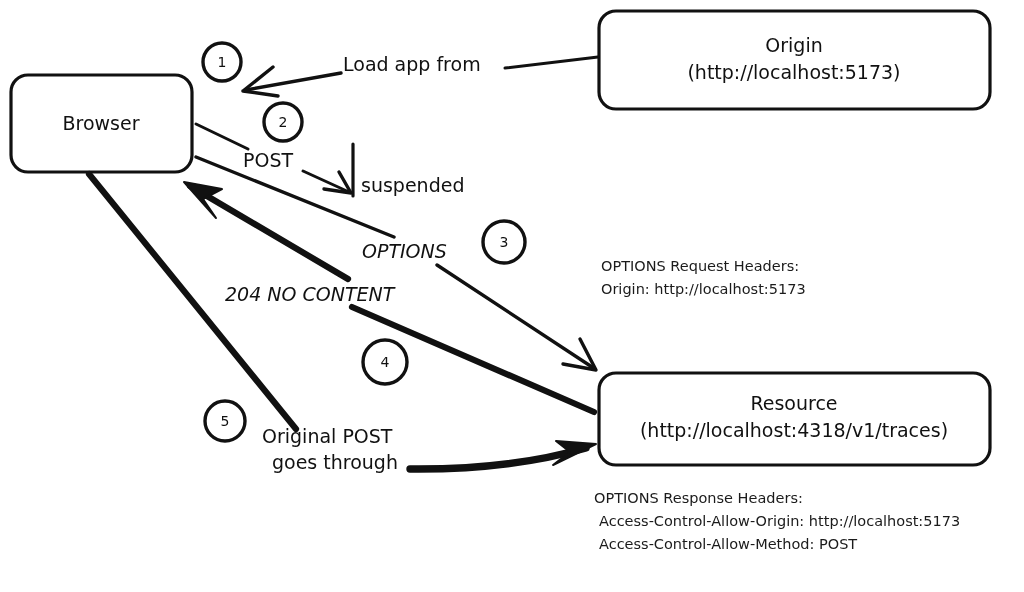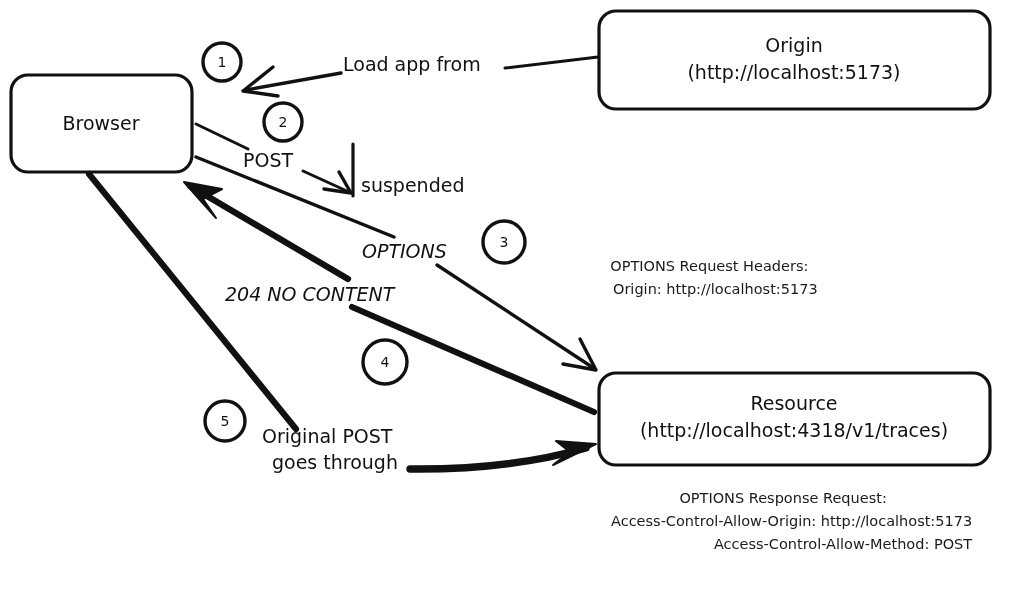--- a/index.html
+++ b/index.html
@@ -97,37 +97,34 @@
   .note-block {
     position: absolute;
     font-family: "DejaVu Sans", sans-serif;
     font-size: 14.5px;
     line-height: 23px;
     color: #1b1b1b;
     white-space: nowrap;
   }
   .note-block .note-title {
     display: block;
-    text-align: center;
   }
   .note-block .note-line {
     display: block;
-    margin-left: 12px;
   }
   #note-request {
     left: 601px;
     top: 255px;
   }
   #note-response {
     left: 594px;
     top: 487px;
   }
   #note-response .note-line {
     padding-left: 5px;
-    text-align: right;
   }
 </style>
 </head>
 <body>
 
 <div id="canvas-root">
 
   <svg id="diagram" viewBox="0 0 1024 592">
 
     <g>
@@ -220,18 +217,18 @@
     </g>
 
   </svg>
 
   <div class="note-block" id="note-request">
     <span class="note-title">OPTIONS Request Headers:</span>
     <span class="note-line">Origin: http://localhost:5173</span>
   </div>
 
   <div class="note-block" id="note-response">
-    <span class="note-title">OPTIONS Response Request:</span>
+    <span class="note-title">OPTIONS Response Headers:</span>
     <span class="note-line">Access-Control-Allow-Origin: http://localhost:5173</span>
     <span class="note-line">Access-Control-Allow-Method: POST</span>
   </div>
 
 </div>
 
 </body></html>

